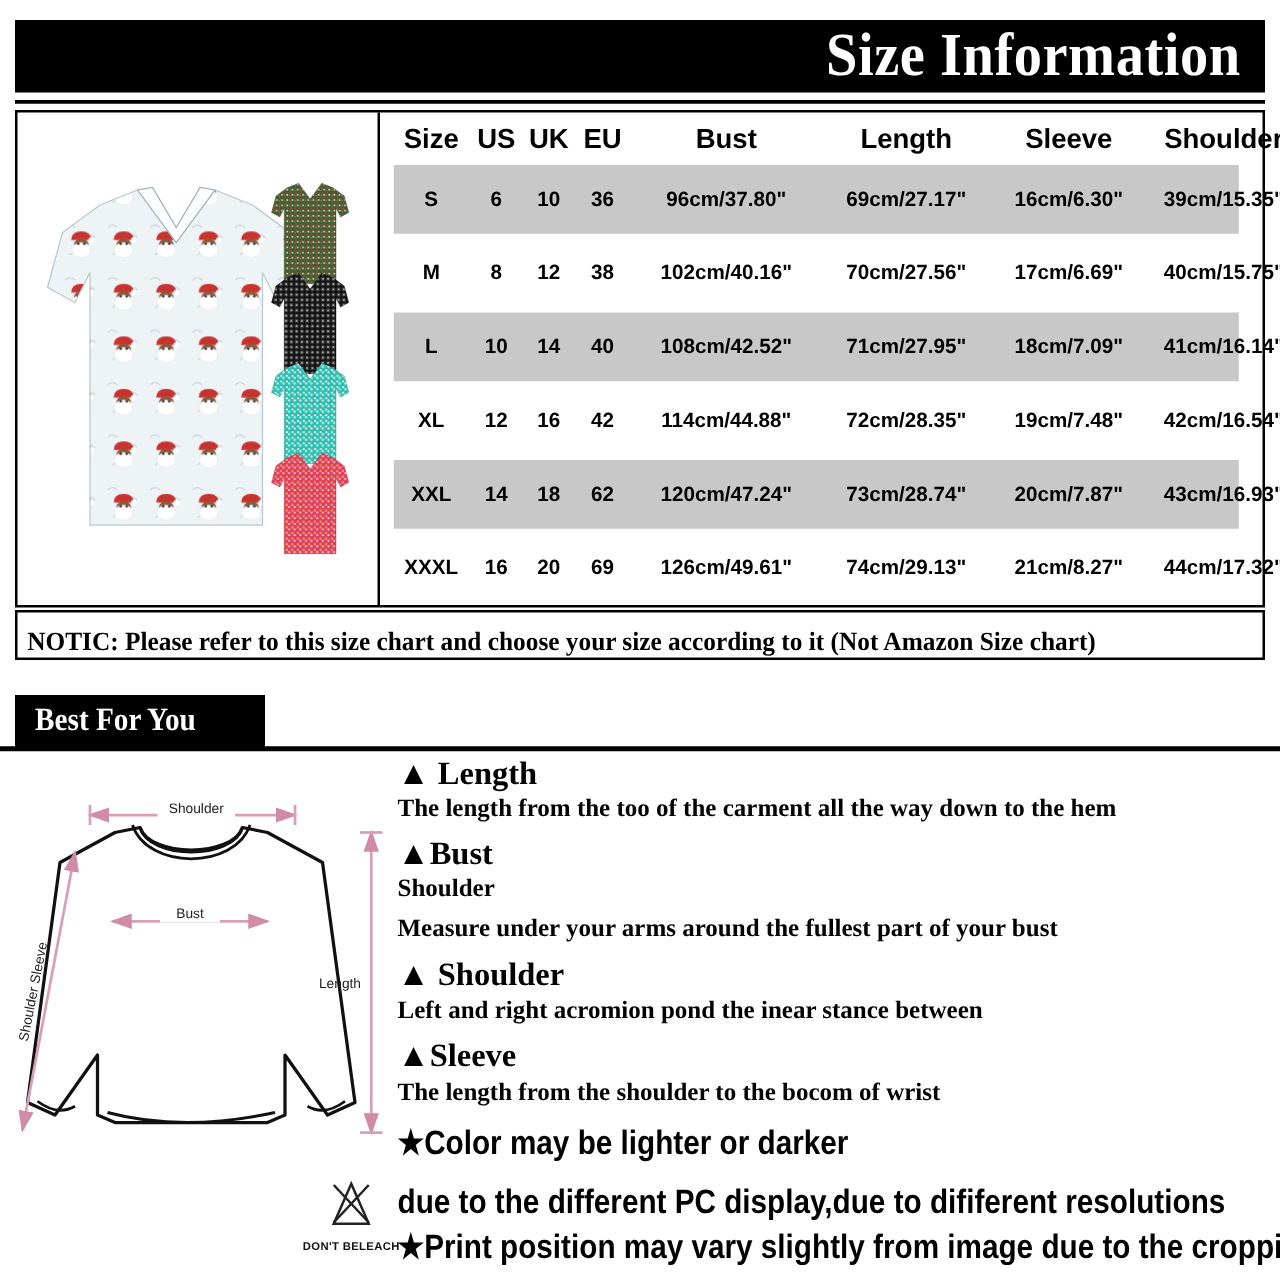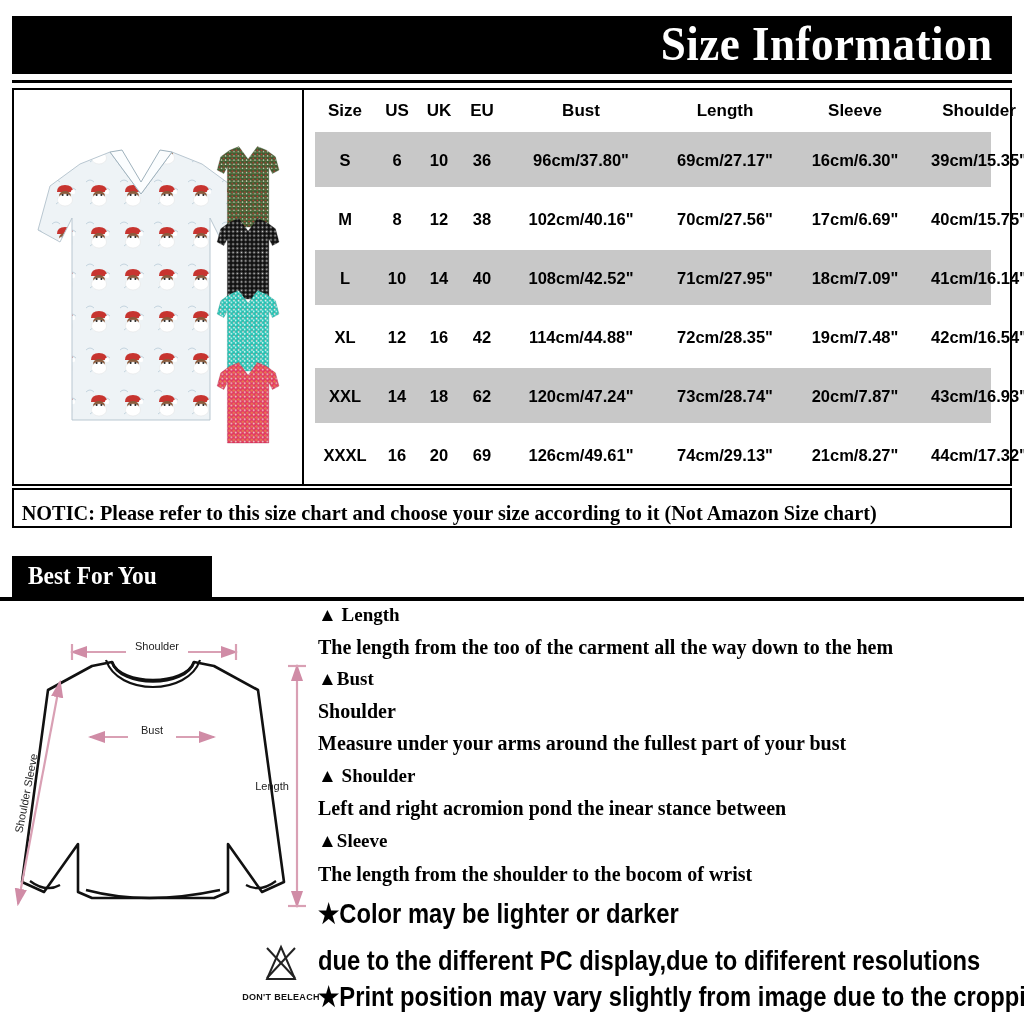--- a/index.html
+++ b/index.html
@@ -21,21 +21,21 @@
   #photo-panel{left:14px;top:90px;width:288px;height:394px;overflow:hidden;}
   #panel-divider{left:302px;top:90px;width:2px;height:394px;background:#000;}
 
   
   #size-table{left:304px;top:90px;width:706px;height:394px;}
   .row{position:absolute;left:11px;width:676px;height:55px;}
   .row.shaded{background:#c8c8c8;}
   .hdr{position:absolute;left:11px;top:4px;width:676px;height:34px;}
   .cell{position:absolute;top:50%;transform:translateY(-50%);
       font-weight:bold;font-size:16.5px;text-align:center;white-space:nowrap;}
-  .hdr .cell{font-size:17px;}
+  .hdr .cell{font-size:22px;}
   .c-size{left:0px;width:60px;}
   .c-us{left:62px;width:40px;}
   .c-uk{left:104px;width:40px;}
   .c-eu{left:146px;width:42px;}
   .c-bust{left:192px;width:148px;}
   .c-length{left:340px;width:140px;}
   .c-sleeve{left:478px;width:124px;}
   .c-shoulder{left:598px;width:132px;}
 
   
@@ -59,21 +59,21 @@
   
   #care-row{left:8px;top:935px;width:312px;height:82px;}
   .care-item{position:absolute;top:0;width:78px;text-align:center;}
   .care-glyph{height:54px;}
   .care-label{font-size:9px;letter-spacing:.3px;font-weight:bold;color:#111;
       margin-top:3px;white-space:nowrap;}
 
   
   #desc{left:318px;top:598px;width:706px;height:426px;}
   .dline{position:absolute;left:0;white-space:nowrap;font-weight:bold;color:#000;}
-  .d-head{font-family:"Liberation Serif",serif;font-size:19px;}
+  .d-head{font-family:"Liberation Serif",serif;font-size:26px;}
   .d-body{font-family:Liberation Serif, serif;font-size:20px;}
   .d-big{font-family:"Liberation Sans",sans-serif;font-size:27px;
       -webkit-transform:scaleX(.88);transform:scaleX(.88);transform-origin:left center;}
 </style>
 </head>
 <body>
 
 <div class="abs" id="title-banner">
   <div id="title-text">Size Information</div>
 </div>

